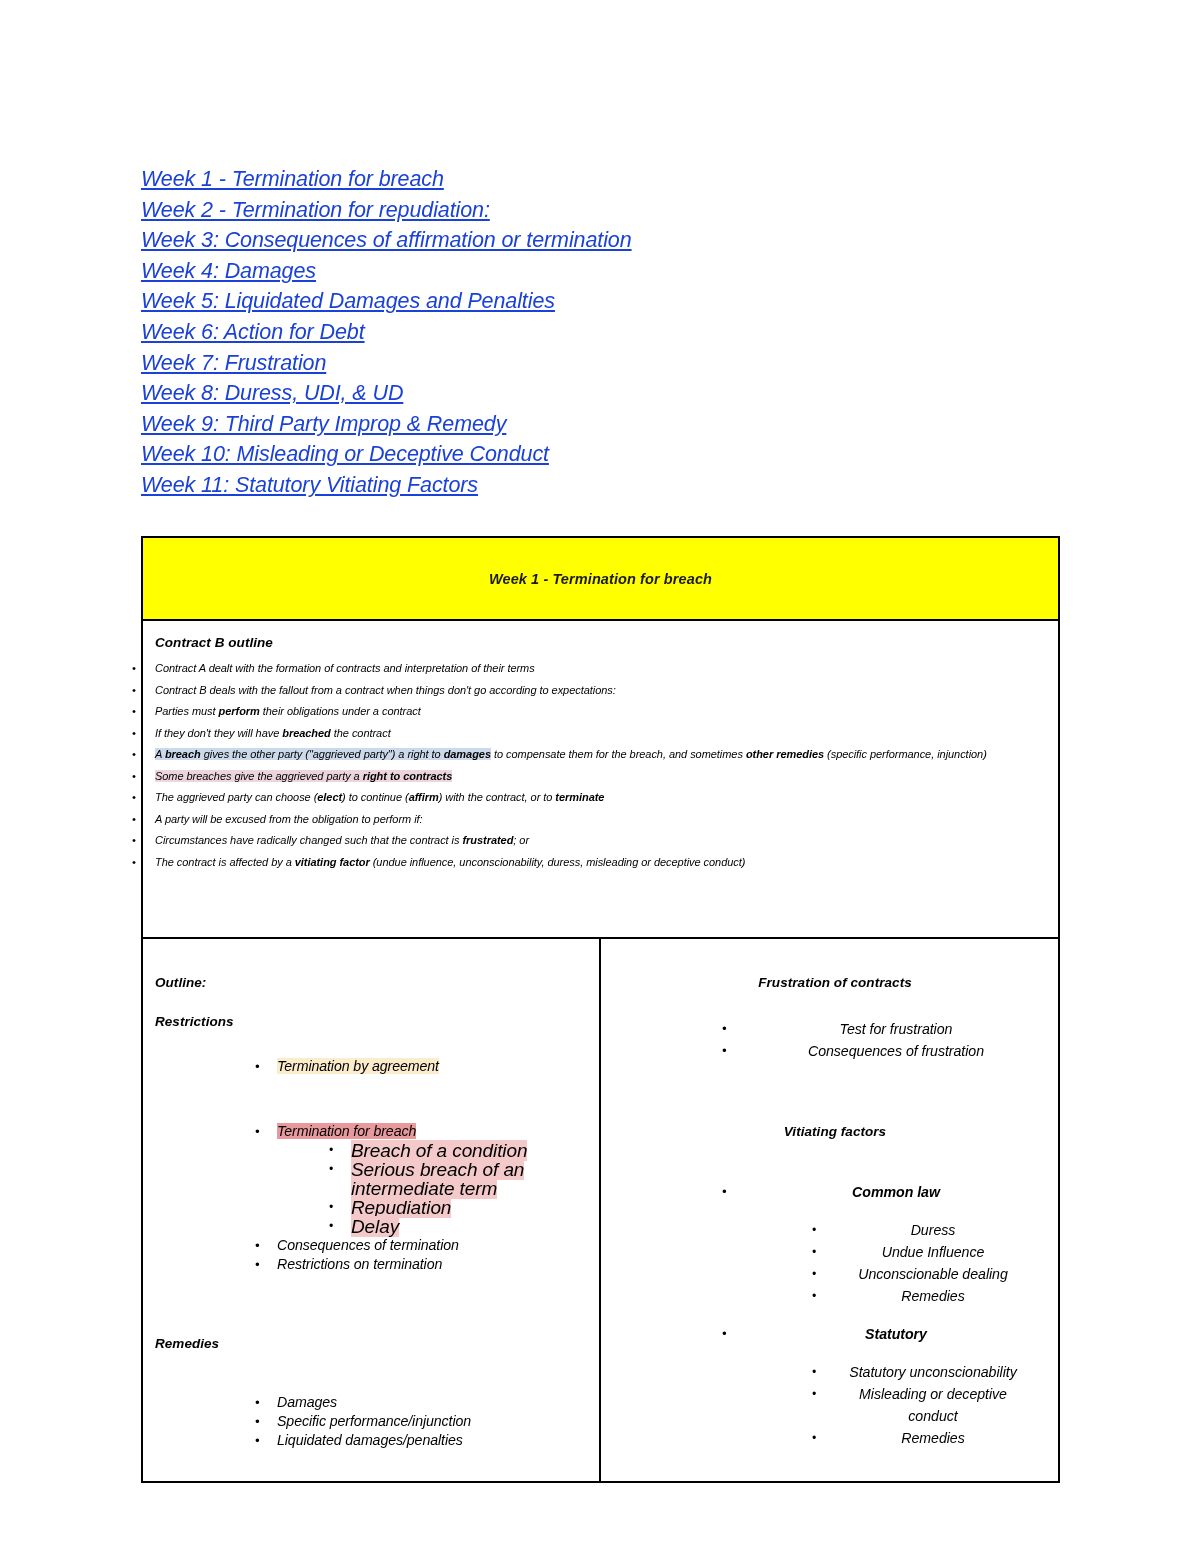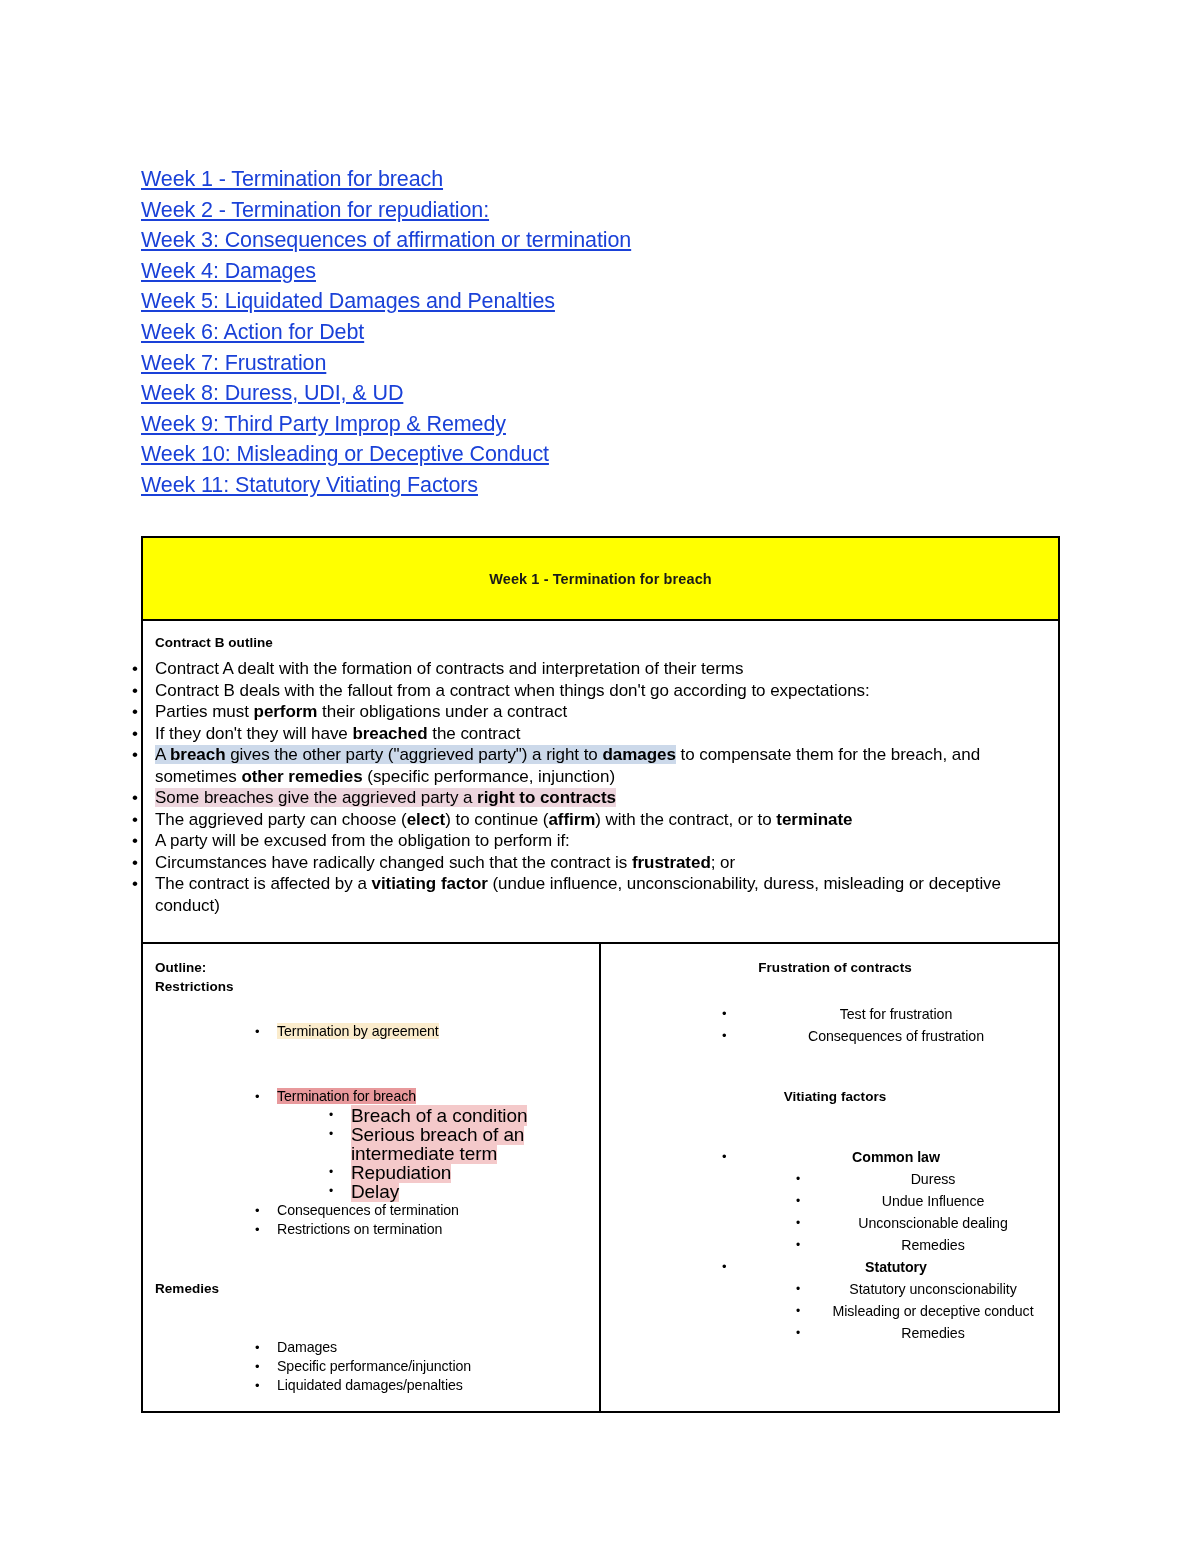--- a/index.html
+++ b/index.html
@@ -14,20 +14,21 @@
     font-family: "Liberation Sans", sans-serif;
     color: #000000;
     position: relative;
     overflow: hidden;
   }
   .page {
     position: absolute;
     left: 0; top: 0;
     width: 1200px;
     height: 1553px;
+    font-style: italic;
   }
 
   
   .toc {
     position: absolute;
     left: 141px;
     top: 164px;
     width: 900px;
   }
   .toc-link {
@@ -84,21 +85,21 @@
   }
 
   
   ul.lvl {
     list-style: none;
     margin: 0;
     padding: 0;
   }
   ul.lvl > li {
     position: relative;
-    font-size: 17px;
+    font-size: 11px;
     line-height: 21.5px;
     letter-spacing: -0.05px;
   }
 
   
   .l1 { padding-left: 78px; margin-top: 2px; }
   .l1 > li { padding-left: 0; }
   .l1 > li::before { content: "\2022"; position: absolute; left: -23px; }
   .l2 { padding-left: 62px; }
   .l2 > li::before { content: "\2022"; position: absolute; left: -23px; }
@@ -131,20 +132,21 @@
     box-sizing: border-box;
     padding: 14px 10px 16px 21px;
     min-height: 404px;
     text-align: center;
   }
   .col-heading {
     font-size: 13.5px;
     font-weight: bold;
     line-height: 19px;
     letter-spacing: 0.05px;
+    margin-top: 20px;
   }
 
   
   .lc-l1 {
     list-style: none;
     margin: 0;
     padding-left: 122px;
   }
   .lc-l1 > li {
     position: relative;
@@ -190,21 +192,21 @@
     letter-spacing: -0.05px;
   }
   .rc-l1 > li::before {
     content: "\2022";
     position: absolute;
     left: -22px;
     font-size: 13px;
   }
   .rc-l2 {
     list-style: none;
-    margin: 0;
+    margin: 16px;
     padding-left: 74px;
   }
   .rc-l2 > li {
     position: relative;
     font-size: 14.2px;
     line-height: 22px;
     letter-spacing: -0.05px;
   }
   .rc-l2 > li::before {
     content: "\2022";

